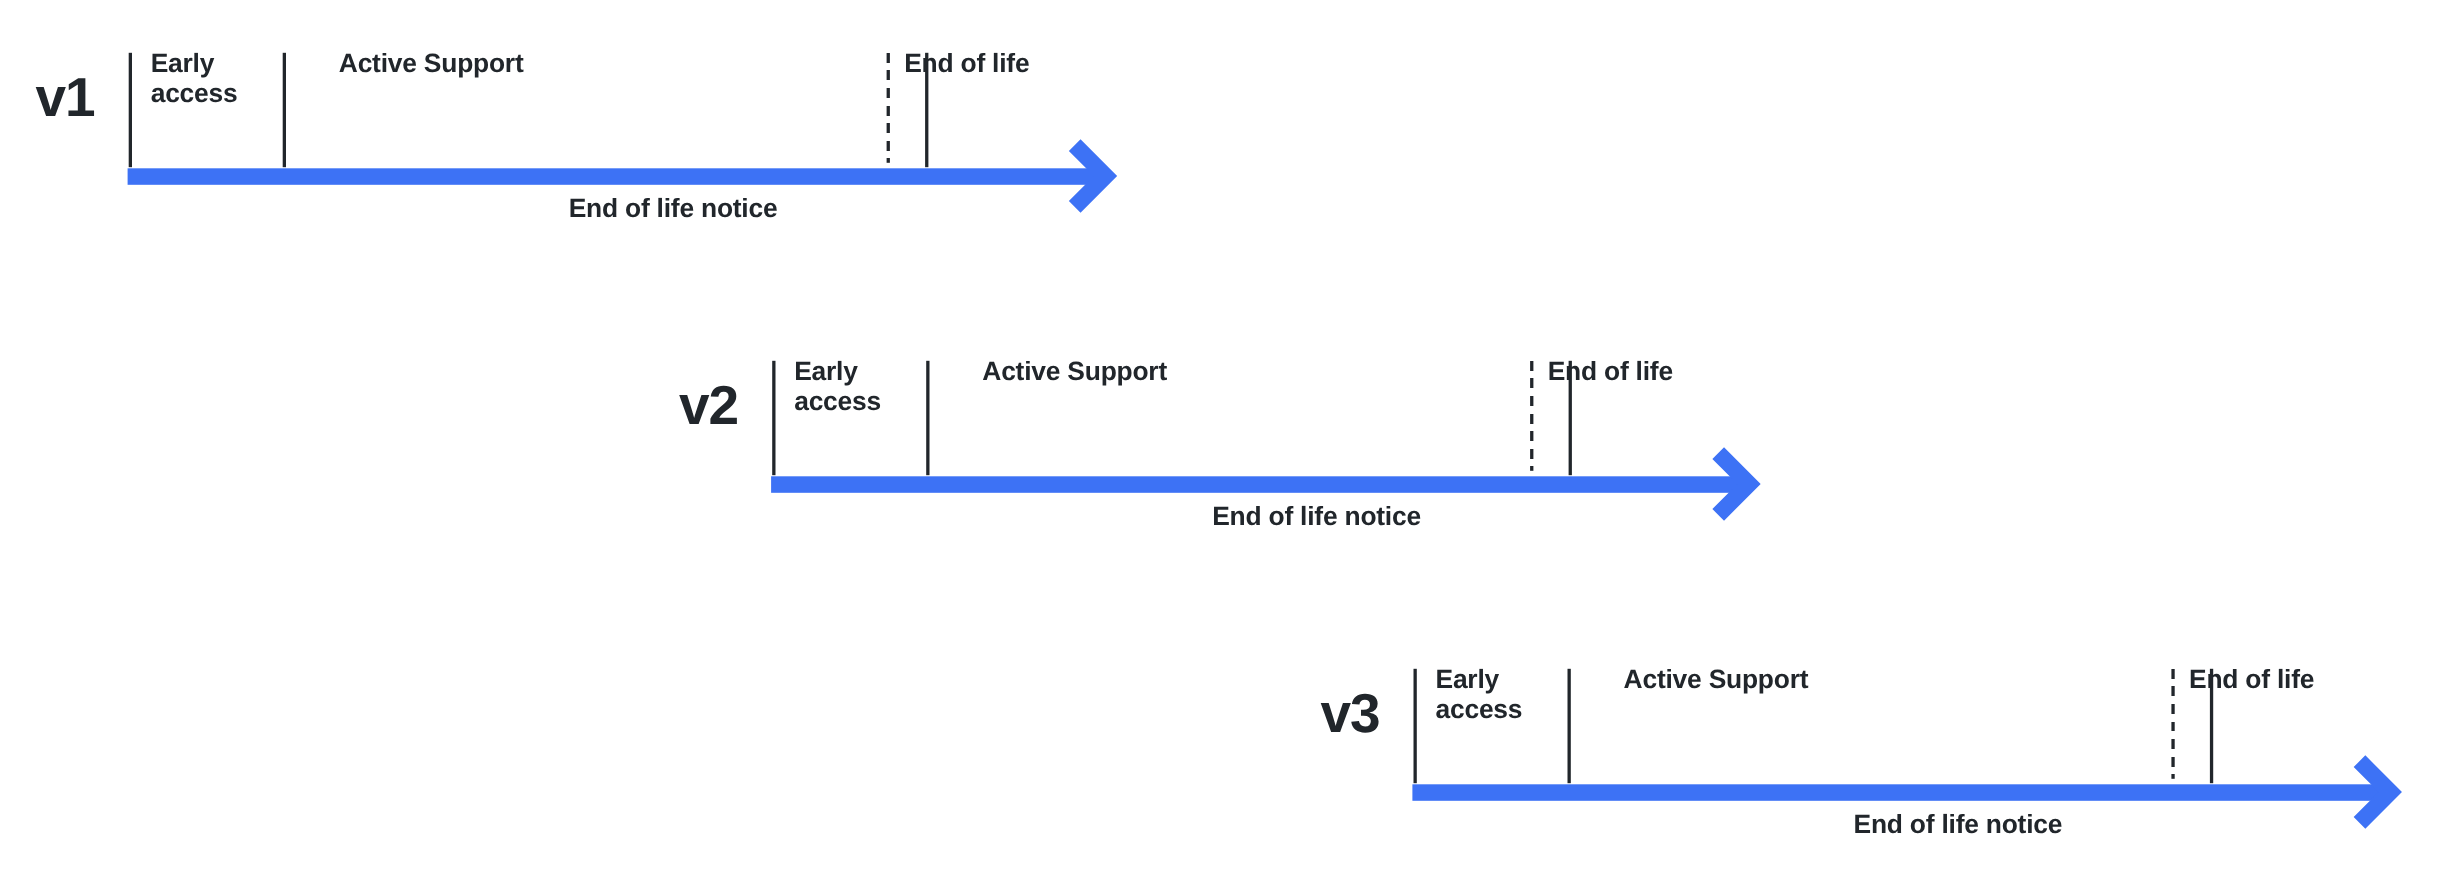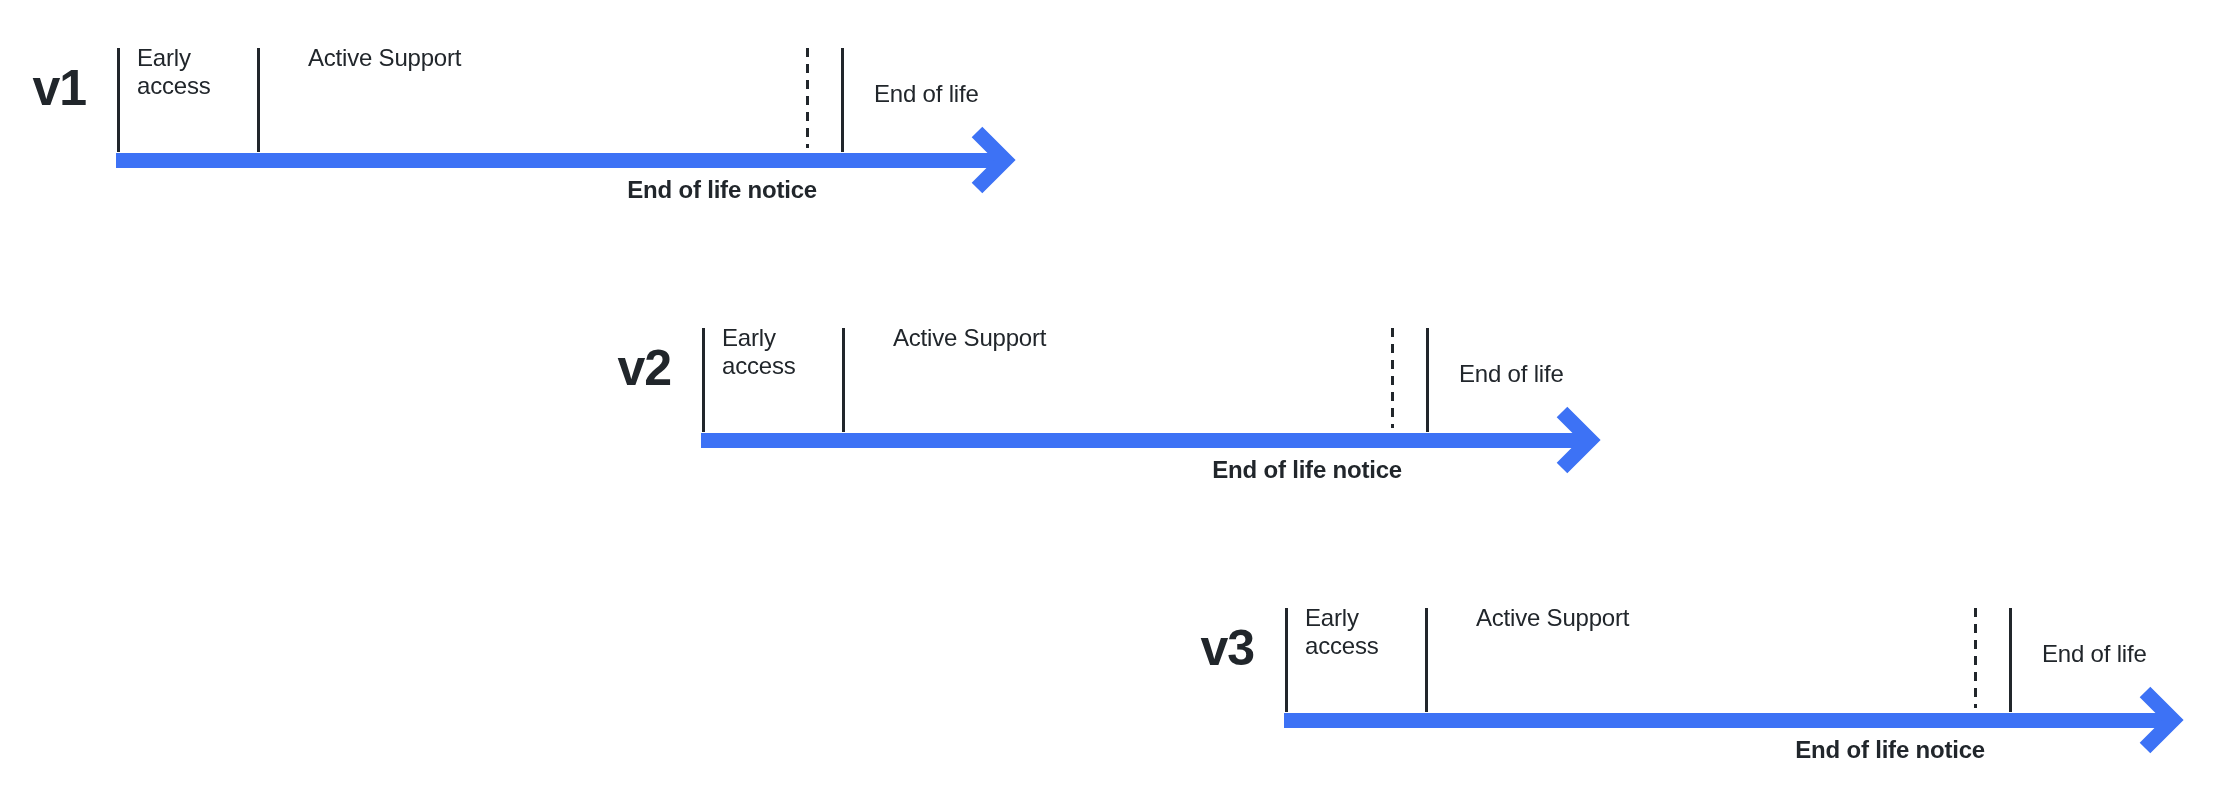--- a/index.html
+++ b/index.html
@@ -39,39 +39,39 @@
   .tick.mid{left:139px;}
   .tick.end{left:723px;}
   .dashline{
     left:688px;top:0;width:3px;height:100px;
     background:repeating-linear-gradient(180deg,
       var(--ink) 0px, var(--ink) 9px,
       transparent 9px, transparent 16px);
   }
   .phase-label{
     top:-4px;
-    font-size:24px;line-height:28px;font-weight:400;
+    font-size:24px;line-height:28px;font-weight:700;
     letter-spacing:-0.2px;
   }
   .phase-label.early{left:19px;width:116px;}
   .phase-label.active{left:162px;white-space:nowrap;margin-left:28px;}
-  .phase-label.eol{left:756px;white-space:nowrap;margin-top:36px;}
+  .phase-label.eol{left:704px;white-space:nowrap;}
 
   .shaft{
     left:-2px;top:105px;width:887px;height:15px;
     background:var(--blue);
   }
   .arrowhead{
     left:843px;top:67px;width:70px;height:90px;
     color:var(--blue);
     overflow:visible;
   }
   .notice{
     left:399px;top:128px;width:300px;
-    text-align:right;
+    text-align:left;
     font-size:24px;line-height:28px;font-weight:700;
     letter-spacing:-0.2px;
     white-space:nowrap;
   }
 </style>
 </head>
 <body>
 
 <div class="canvas">
 

